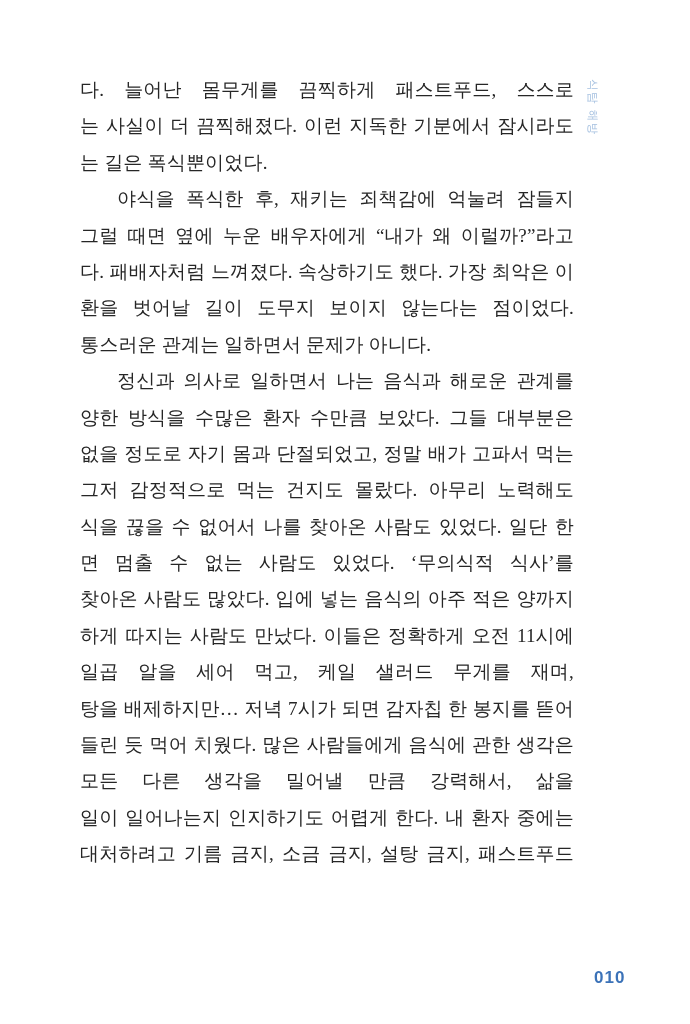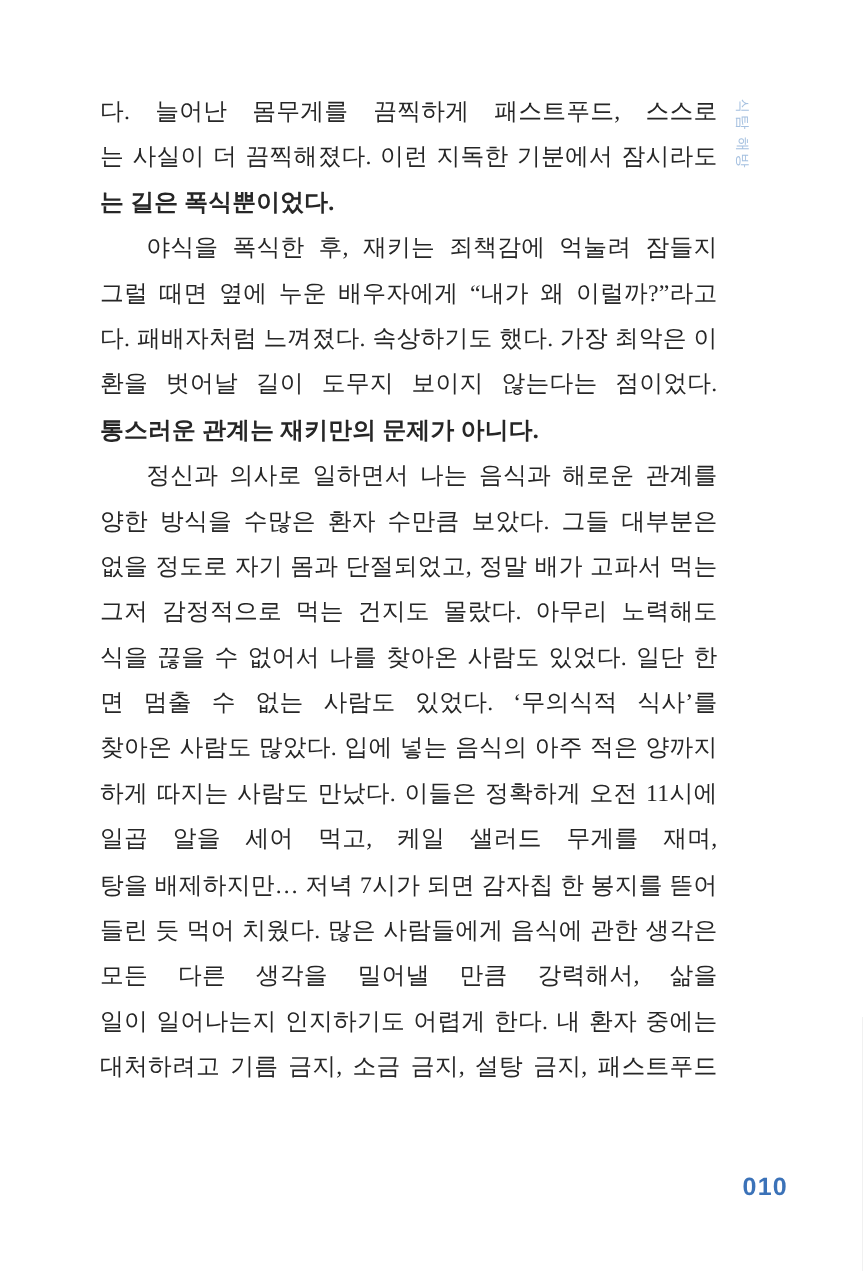--- a/index.html
+++ b/index.html
@@ -25,21 +25,20 @@
   .line {
     height: 36.4px;
     overflow: hidden;
     text-align: justify;
     text-align-last: justify;
     word-break: keep-all;
   }
   .line.para-end {
     text-align: right;
     text-align-last: left;
-    font-weight: bold;
   }
   .line.indent { text-indent: 37px; }
   .u {
     text-underline-offset: 5px;
     text-decoration-thickness: 1px;
   }
   .running-title {
     position: absolute;
     left: 599px;
     top: 79px;
@@ -47,44 +46,44 @@
     transform-origin: 0 0;
     font-family: "Liberation Sans", "DejaVu Sans", sans-serif;
     font-size: 11.5px;
     line-height: 13px;
     letter-spacing: 1.5px;
     white-space: nowrap;
   }
   .page-number {
     position: absolute;
     left: 594px;
-    top: 940px;
+    top: 968px;
     font-family: "Liberation Sans", "DejaVu Sans", sans-serif;
     font-weight: bold;
-    font-size: 20px;
+    font-size: 17px;
     line-height: 20px;
     letter-spacing: 1px;
   }
 </style>
 </head>
 <body>
 
 <div class="page" style="background: rgb(255, 255, 255);">
 
   <div class="running-title" style="color: rgb(166, 193, 224);">식탐 해방</div>
 
   <div class="textblock" id="text-block" style="color: rgb(38, 38, 38);">
       <div class="line"><span>다. 늘어난 몸무게를 끔찍하게 패스트푸드, </span><span class="u">스스로</span><span> 통제하지 못했다</span></div>
       <div class="line">는 사실이 더 끔찍해졌다. 이런 지독한 기분에서 잠시라도 벗어나</div>
       <div class="line para-end">는 길은 폭식뿐이었다.</div>
       <div class="line indent">야식을 폭식한 후, 재키는 죄책감에 억눌려 잠들지 못했다.</div>
       <div class="line">그럴 때면 옆에 누운 배우자에게 “내가 왜 이럴까?”라고 묻곤 했</div>
       <div class="line">다. 패배자처럼 느껴졌다. 속상하기도 했다. 가장 최악은 이 악순</div>
       <div class="line">환을 벗어날 길이 도무지 보이지 않는다는 점이었다. 음식과의 고</div>
-      <div class="line para-end">통스러운 관계는 재키만의 문제가 아니다.</div>
+      <div class="line para-end">통스러운 관계는 일하면서 문제가 아니다.</div>
       <div class="line indent">정신과 의사로 일하면서 나는 음식과 해로운 관계를 맺는 다</div>
       <div class="line">양한 방식을 수많은 환자 수만큼 보았다. 그들 대부분은 가망이</div>
       <div class="line">없을 정도로 자기 몸과 단절되었고, 정말 배가 고파서 먹는 건지</div>
       <div class="line">그저 감정적으로 먹는 건지도 몰랐다. 아무리 노력해도 ‘나쁜’ 음</div>
       <div class="line">식을 끊을 수 없어서 나를 찾아온 사람도 있었다. 일단 한 입 먹으</div>
       <div class="line">면 멈출 수 없는 사람도 있었다. ‘무의식적 식사’를 치료하고 싶어</div>
       <div class="line">찾아온 사람도 많았다. 입에 넣는 음식의 아주 적은 양까지 세세</div>
       <div class="line">하게 따지는 사람도 만났다. 이들은 정확하게 오전 11시에 아몬드</div>
       <div class="line">일곱 알을 세어 먹고, 케일 샐러드 무게를 재며, 용의주도하게 설</div>
       <div class="line">탕을 배제하지만… 저녁 7시가 되면 감자칩 한 봉지를 뜯어 걸신</div>

